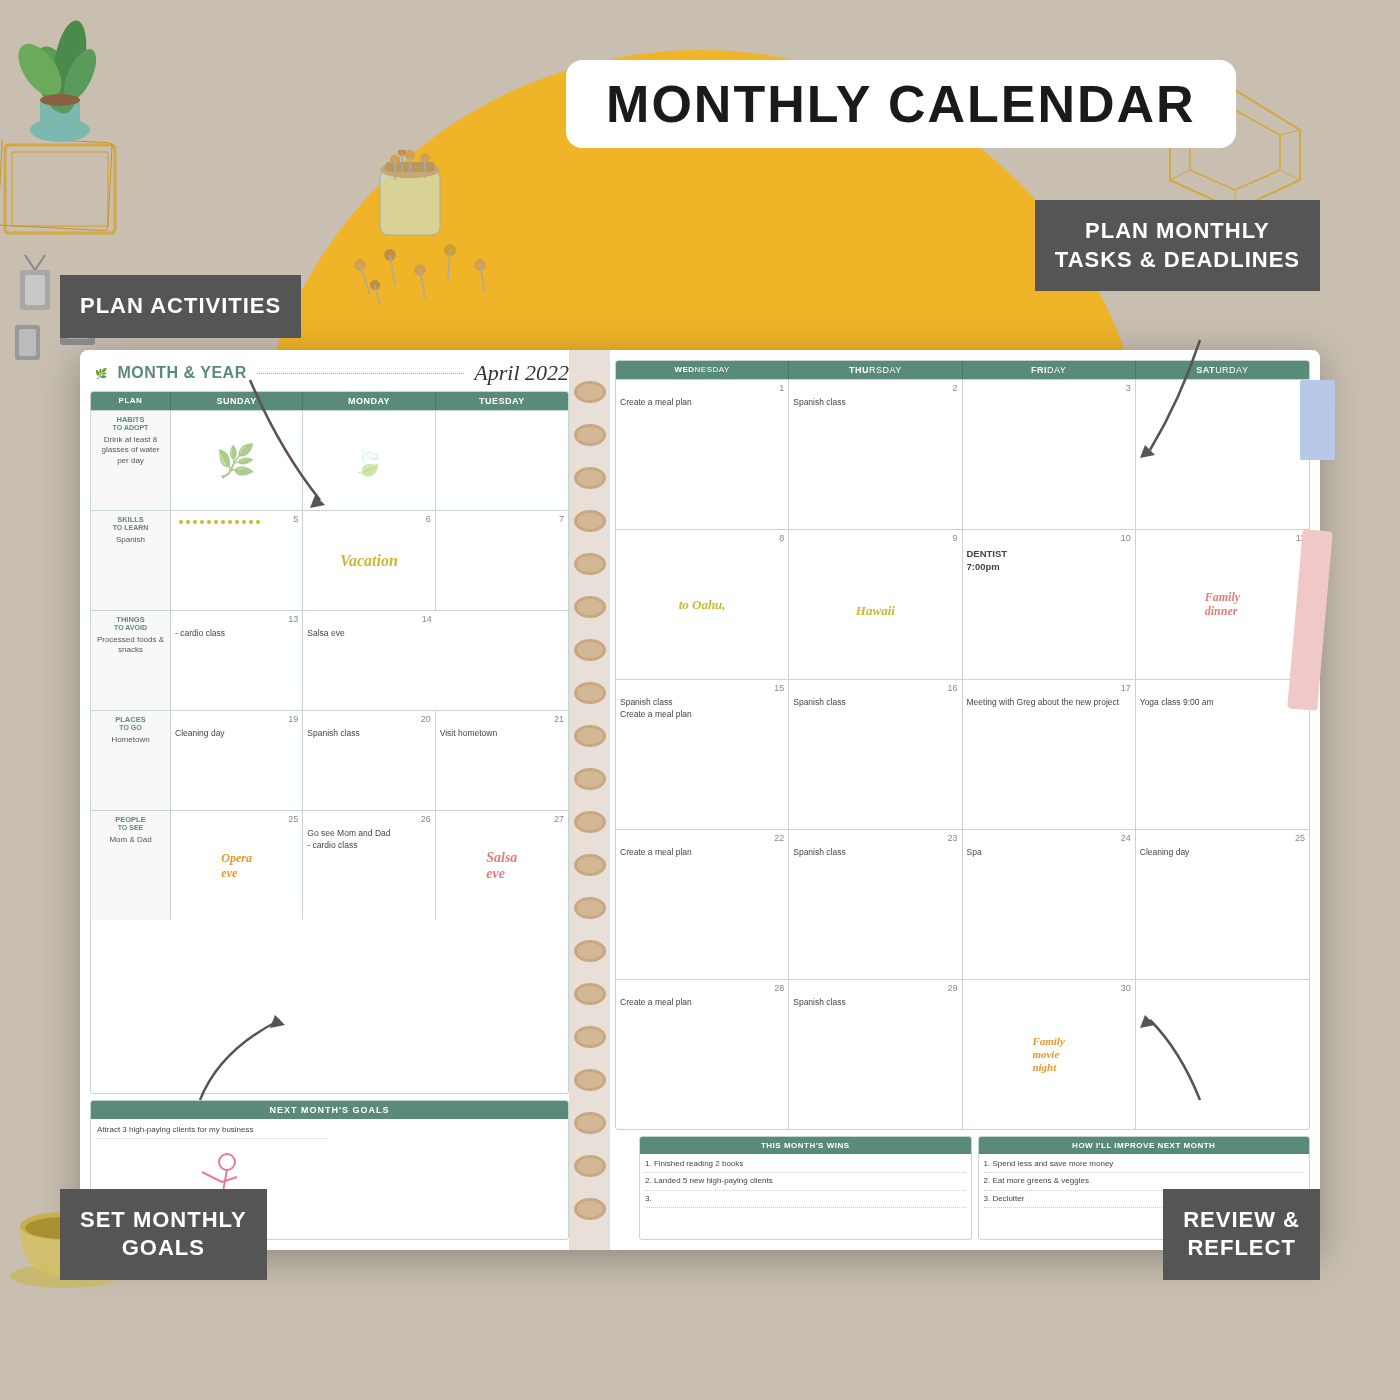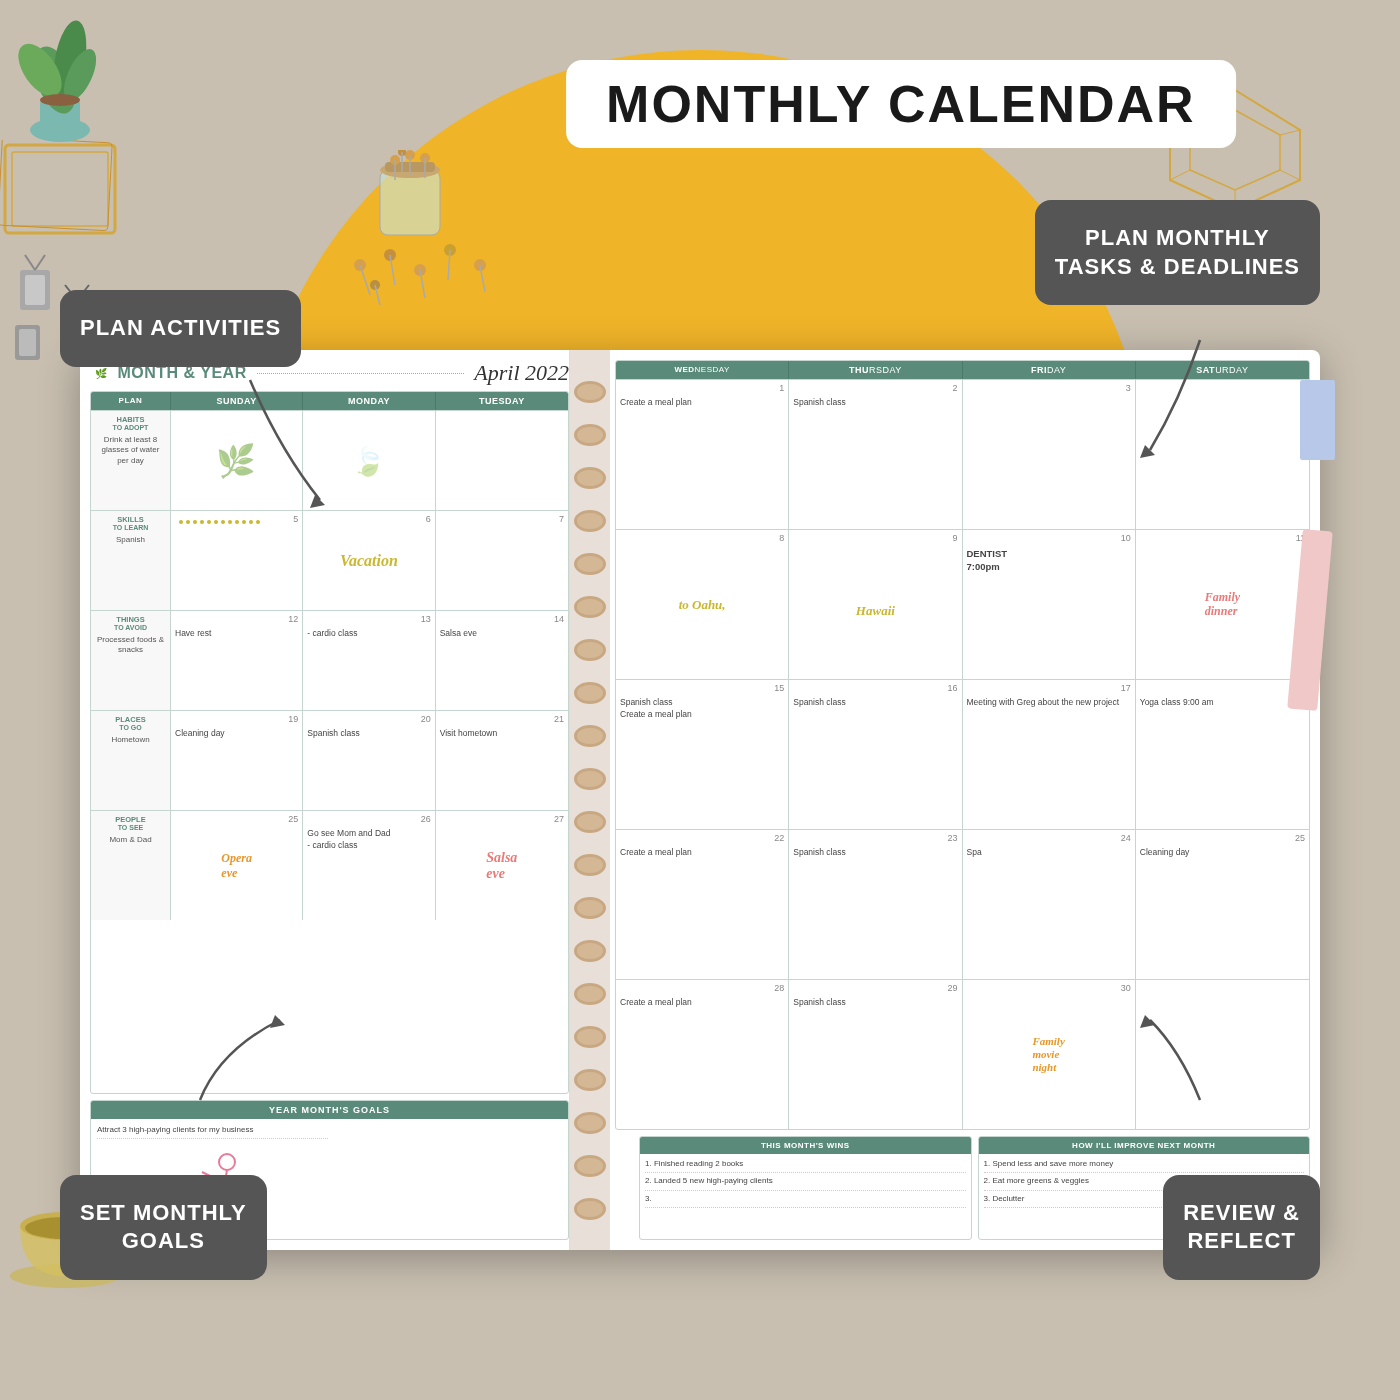--- a/index.html
+++ b/index.html
@@ -46,30 +46,30 @@
       z-index: 10;
       letter-spacing: 2px;
       white-space: nowrap;
     }
 
     
     .badge {
       position: absolute;
       background: #555;
       color: white;
-      border-radius: 16px;
-      padding: 24px 20px;
+      border-radius: 0;
+      padding: 17px 20px;
       font-size: 22px;
       font-weight: 800;
       letter-spacing: 1px;
       z-index: 10;
       line-height: 1.3;
       text-align: center;
     }
-    .badge-plan-activities { top: 290px; left: 60px; }
+    .badge-plan-activities { top: 275px; left: 60px; }
     .badge-plan-tasks { top: 200px; right: 80px; }
     .badge-set-goals { bottom: 120px; left: 60px; }
     .badge-review { bottom: 120px; right: 80px; }
 
     
     .planner {
       position: absolute;
       top: 350px;
       left: 80px;
       width: 1240px;
@@ -703,24 +703,20 @@
         </div>
       </div>
 
       <div class="cal-row-left">
         <div class="side-label-cell">
           <span class="side-label-top">THINGS</span>
           <span class="side-label-bottom">TO AVOID</span>
           <span class="side-label-content">Processed foods &amp; snacks</span>
         </div>
         <div class="day-cell">
-          <span class="day-num">12</span>
-          <div class="day-content">Have rest</div>
-        </div>
-        <div class="day-cell">
           <span class="day-num">13</span>
           <div class="day-content">- cardio class</div>
         </div>
         <div class="day-cell" style="border-right:none;">
           <span class="day-num">14</span>
           <div class="day-content">Salsa eve</div>
         </div>
       </div>
 
       <div class="cal-row-left">
@@ -758,21 +754,21 @@
           <div class="day-content">Go see Mom and Dad<br>- cardio class</div>
         </div>
         <div class="day-cell" style="border-right:none;display:flex;align-items:center;justify-content:center;">
           <span class="day-num">27</span>
           <span class="day-content-pink">Salsa<br>eve</span>
         </div>
       </div>
     </div>
 
     <div class="goals-section">
-      <div class="goals-header">YEAR MONTH'S GOALS</div>
+      <div class="goals-header">NEXT MONTH'S GOALS</div>
       <div class="goals-body">
         <div class="goals-col">
           <div class="goals-line">Attract 3 high-paying clients for my business</div>
 
           <div class="goals-figure">
             <svg width="80" height="80" viewBox="0 0 80 80">
 
               <circle cx="55" cy="15" r="8" fill="none" stroke="#e87a9a" stroke-width="2"></circle>
               <line x1="55" y1="23" x2="50" y2="50" stroke="#e87a9a" stroke-width="2"></line>
               <line x1="50" y1="35" x2="30" y2="25" stroke="#e87a9a" stroke-width="2"></line>

